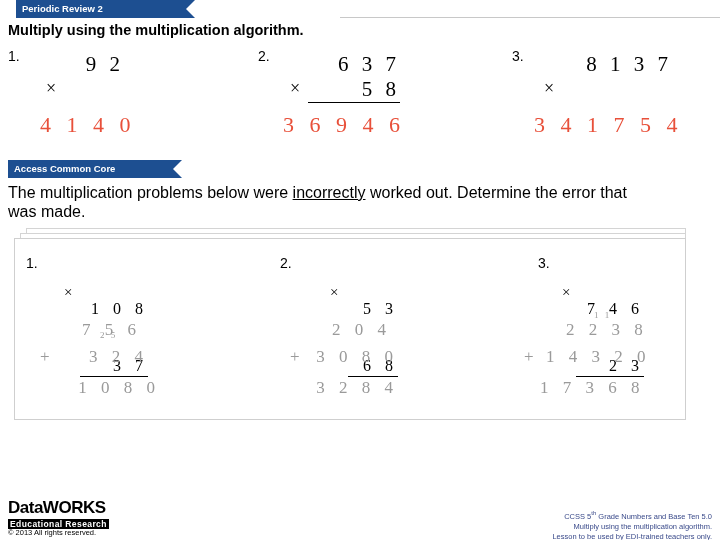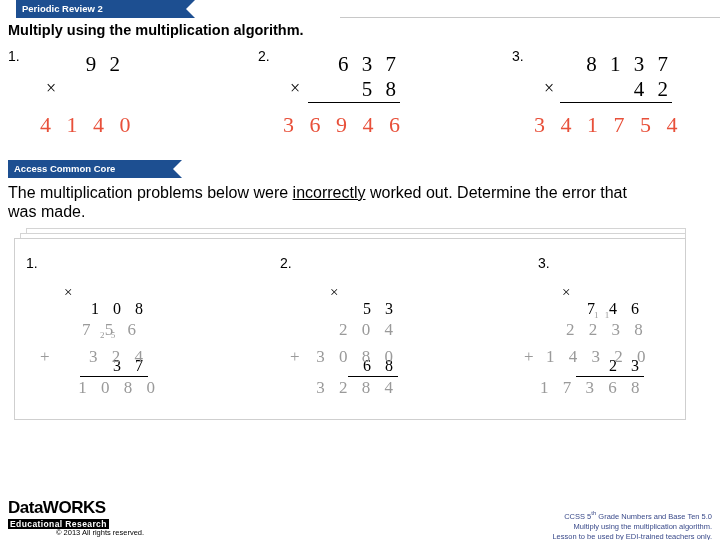--- a/index.html
+++ b/index.html
@@ -189,21 +189,20 @@
     letter-spacing: 0.4px;
     padding: 0 2px;
     margin-top: 1px;
   }
   .copyright {
     position: absolute;
     left: 8px;
     top: 528px;
     font-size: 7.5px;
     color: #000000;
-    margin-left: 48px;
   }
   .credits {
     position: absolute;
     right: 8px;
     top: 508px;
     text-align: right;
     font-size: 7.5px;
     color: #3a4a8a;
     line-height: 10px;
   }
@@ -230,21 +229,20 @@
 <div class="mult" style="left:308px; top:52px; width:92px;">
   <div class="row">6 3 7</div>
   <div class="row bar">5 8</div>
   <div class="times" style="left:-18px; top:26px;">×</div>
 </div>
 <div class="answer" style="left:283px; top:112px;">3 6 9 4 6</div>
 
 <div class="prob-num" style="left:512px; top:48px;">3.</div>
 <div class="mult" style="left:560px; top:52px; width:112px;">
   <div class="row">8 1 3 7</div>
-  <div class="row bar">4 2</div>
   <div class="times" style="left:-16px; top:26px;">×</div>
 </div>
 <div class="answer" style="left:534px; top:112px;">3 4 1 7 5 4</div>
 
 <div class="banner" id="banner-access">
   <span>Access Common Core</span>
 </div>
 
 <div class="prose">
   <span>The multiplication problems below were </span><u>incorrectly</u><span> worked out. Determine the error that was made.</span>
@@ -265,21 +263,21 @@
 <div class="grey rule" style="left:60px; top:345px; width:88px; text-align:right;">3 2 4</div>
 <div class="grey" style="left:40px; top:345px;">+</div>
 <div class="grey" style="left:62px; top:376px; width:98px; text-align:right;">1 0 8 0</div>
 
 <div class="prob-num" style="left:280px; top:255px;">2.</div>
 <div class="work" style="left:348px; top:262px; width:50px;">
   <div class="ln">5 3</div>
   <div class="ln bar">6 8</div>
   <div class="op" style="left:-18px; top:22px;">×</div>
 </div>
-<div class="grey" style="left:332px; top:318px; width:66px; text-align:right;">2 0 4</div>
+<div class="grey" style="left:332px; top:318px; width:66px; text-align:left;">2 0 4</div>
 <div class="grey rule" style="left:310px; top:345px; width:88px; text-align:right;">3 0 8 0</div>
 <div class="grey" style="left:290px; top:345px;">+</div>
 <div class="grey" style="left:300px; top:376px; width:98px; text-align:right;">3 2 8 4</div>
 
 <div class="prob-num" style="left:538px; top:255px;">3.</div>
 <div class="work" style="left:576px; top:262px; width:68px;">
   <div class="ln">7 4 6</div>
   <div class="ln bar">2 3</div>
   <div class="op" style="left:-14px; top:22px;">×</div>
 </div>

